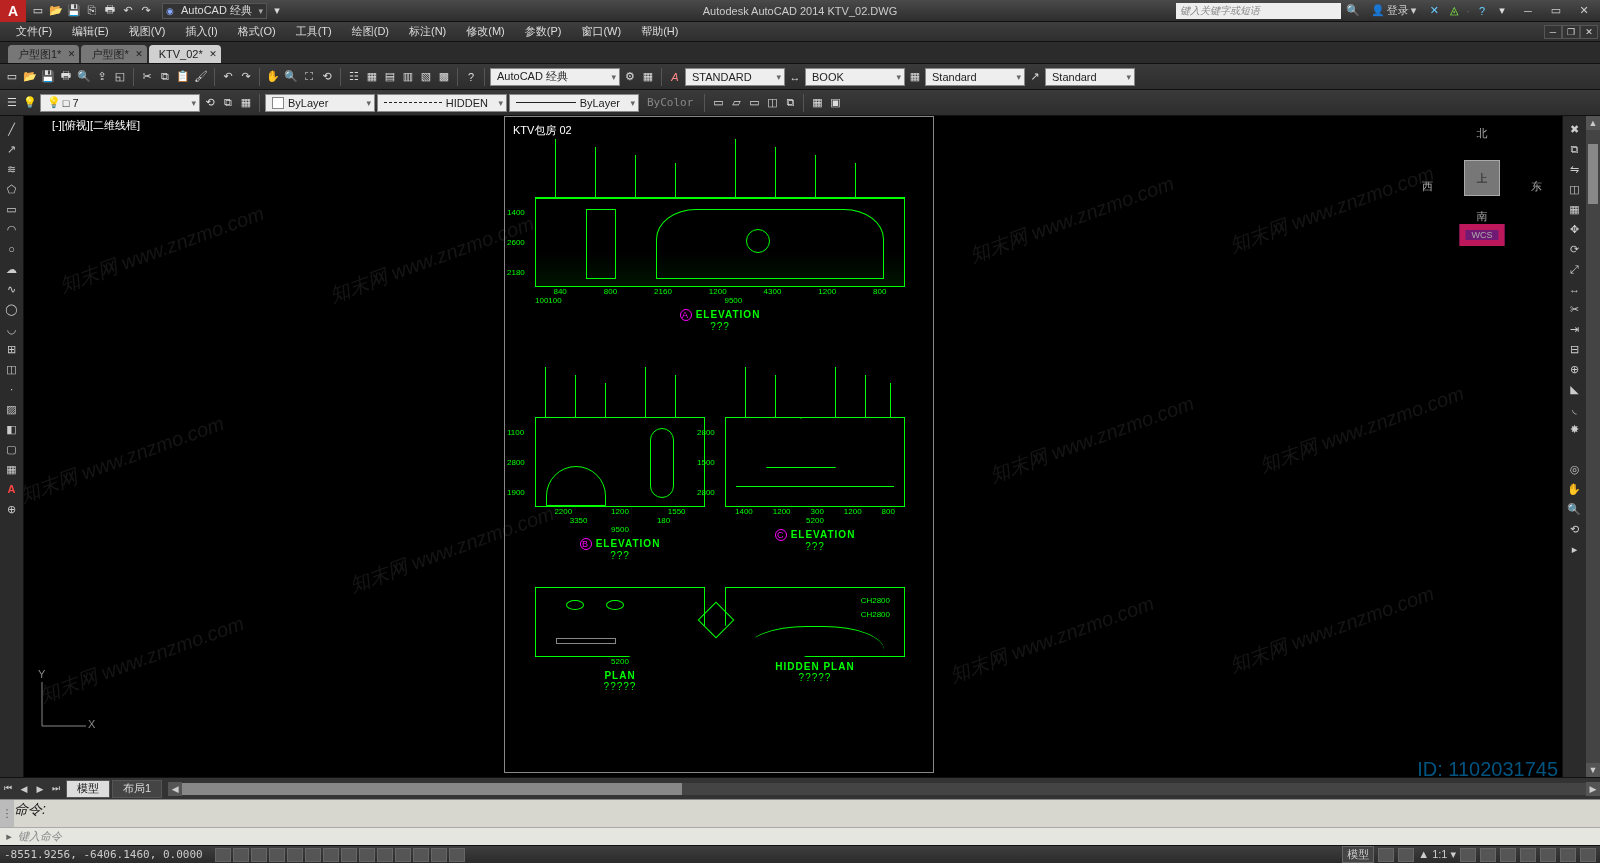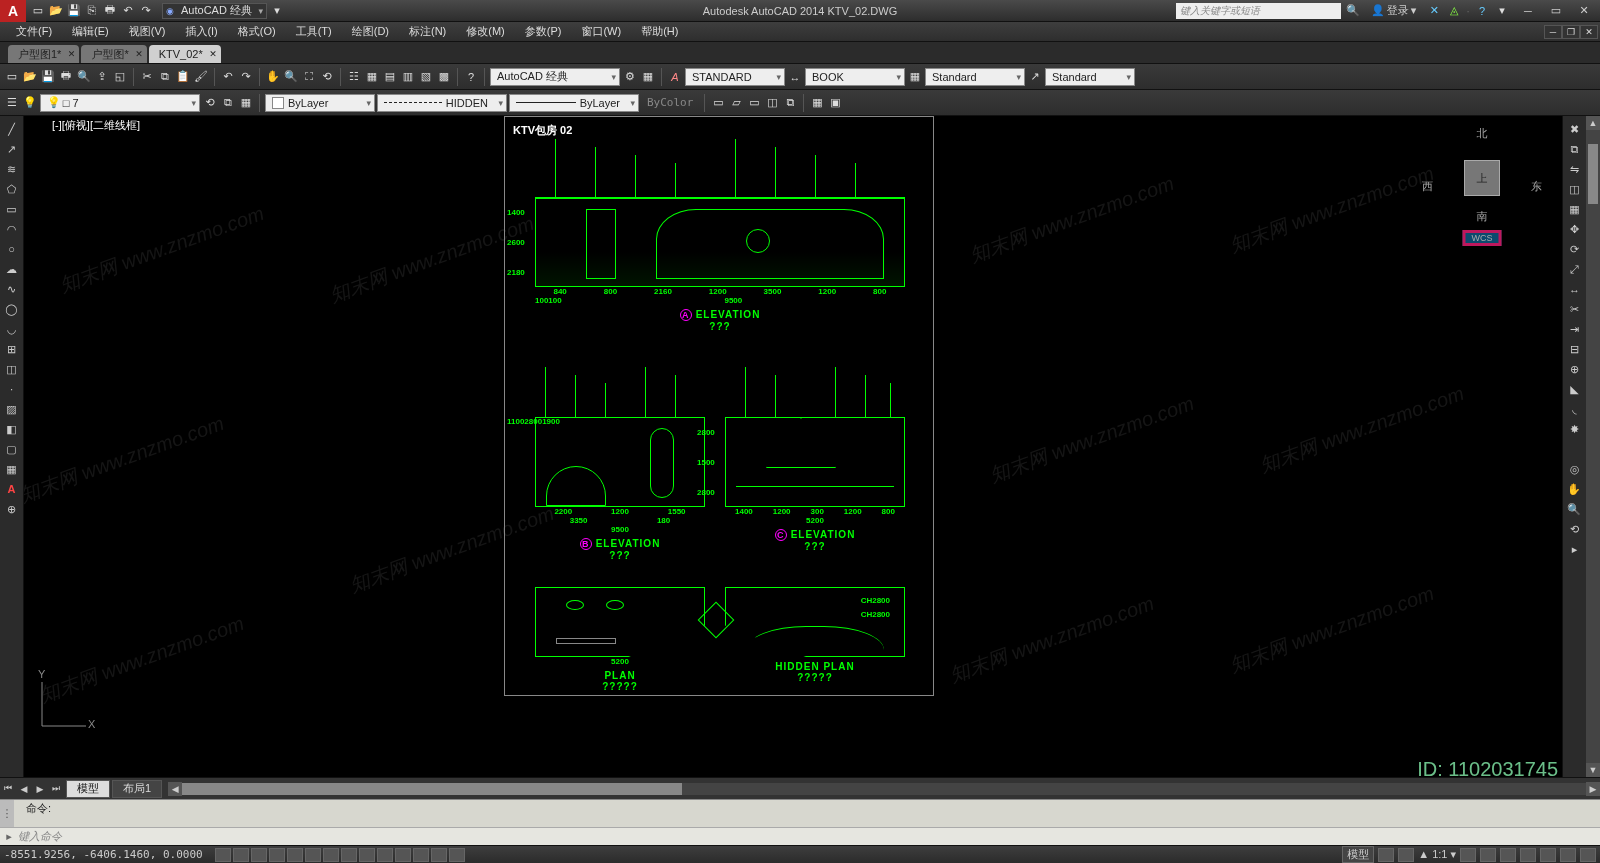--- a/index.html
+++ b/index.html
@@ -60,50 +60,50 @@
   .viewport-label{position:absolute;top:2px;left:4px;color:#fff;background:rgba(0,0,0,.3);font-size:11px;z-index:5;margin-left:24px;}
   .scroll-v{width:14px;background:#444;display:flex;flex-direction:column;}
   .scroll-v .thumb{background:#888;height:60px;margin:14px 2px 0;}
   .scroll-v .arrow,.scroll-h .arrow{width:14px;height:14px;display:flex;align-items:center;justify-content:center;background:#555;color:#ccc;font-size:9px;}
   .view-cube{position:absolute;top:10px;right:20px;width:120px;height:120px;z-index:6;color:#aaa;font-size:11px;pointer-events:none;}
   .view-cube .dir{position:absolute;}
   .view-cube .top{top:0;left:50%;transform:translateX(-50%);} 
   .view-cube .left{left:0;top:50%;transform:translateY(-50%);} 
   .view-cube .right{right:0;top:50%;transform:translateY(-50%);} 
   .view-cube .bottom{bottom:22px;left:50%;transform:translateX(-50%);} 
-  .view-cube .wcs{position:absolute;bottom:0;left:50%;transform:translateX(-50%);background:#0c4a6e;border:3px solid #be185d;padding:0 6px;font-size:9px;}
+  .view-cube .wcs{position:absolute;bottom:0;left:50%;transform:translateX(-50%);background:#701a75;border:6px solid #be185d;padding:0 6px;font-size:9px;}
   .view-cube .cube{position:absolute;top:34px;left:42px;width:36px;height:36px;background:#777;border:1px solid #aaa;display:flex;align-items:center;justify-content:center;color:#222;}
   
-  .dwg-frame{position:absolute;left:480px;top:0px;width:430px;height:580px;border:1px solid #888;font-weight:bold;}
+  .dwg-frame{position:absolute;left:480px;top:0px;width:430px;height:657px;border:1px solid #888;}
   .dwg-title{color:#fff;font-size:11px;padding:6px 8px;}
   .elev{position:absolute;}
   .elev-box{border:1px solid var(--green);position:relative;}
   .elev-caption{color:var(--green);text-align:center;font-size:10px;margin-top:4px;letter-spacing:1px;}
   .elev-caption .tag{display:inline-flex;align-items:center;justify-content:center;width:12px;height:12px;border:1px solid #f0f;border-radius:50%;color:#f0f;margin-right:4px;font-size:9px;}
   .dim-row{display:flex;color:var(--green);font-size:8px;justify-content:space-around;}
   .plan-shape{border:1px solid var(--green);position:relative;}
   
   .watermark{position:absolute;color:#555;opacity:.25;transform:rotate(-20deg);font-size:20px;pointer-events:none;white-space:nowrap;font-style:italic;}
   .big-ratio{position:absolute;right:250px;bottom:80px;color:var(--green);font-size:52px;opacity:.6;letter-spacing:6px;font-weight:100;}
   .brand{position:absolute;right:20px;bottom:10px;color:#aaa;font-size:48px;opacity:.7;letter-spacing:4px;}
-  .brand-id{position:absolute;right:4px;bottom:-4px;color:#86efac;font-size:20px;opacity:.8;}
+  .brand-id{position:absolute;right:4px;bottom:-4px;color:#0369a1;font-size:20px;opacity:.8;}
   
   .ucs{position:absolute;left:10px;bottom:40px;color:#888;font-family:monospace;}
   .ucs svg line{stroke:#888;}
   
   .layout-tabs{height:22px;background:#333;display:flex;align-items:center;border-top:1px solid #111;}
   .lt-btn{width:16px;height:16px;display:flex;align-items:center;justify-content:center;color:#ccc;font-size:9px;}
   .lt-tab{padding:0 10px;height:18px;display:flex;align-items:center;border:1px solid #555;background:#444;margin-left:2px;font-size:11px;}
   .lt-tab.active{background:#ddd;color:#111;}
   .scroll-h{flex:1;display:flex;align-items:center;margin-left:6px;}
   .scroll-h .track{flex:1;height:12px;background:#444;position:relative;}
   .scroll-h .thumb{position:absolute;left:0;width:500px;height:12px;background:#888;}
   
   .command-area{height:46px;background:#d7d7cf;color:#222;display:flex;flex-direction:column;border-top:1px solid #888;}
-  .cmd-history{flex:1;padding:1px 12px;font-family:"SimSun",monospace;font-size:11px;overflow:hidden;}
+  .cmd-history{flex:1;padding:1px 0;font-family:"SimSun",monospace;font-size:14px;overflow:hidden;font-style:italic;}
   .cmd-input-row{display:flex;align-items:center;height:18px;border-top:1px solid #aaa;background:#e6e6e0;}
   .cmd-input-row .prompt{width:18px;text-align:center;color:#666;}
   .cmd-input-row .hint{flex:1;color:#888;font-style:italic;font-size:11px;}
   .cmd-handle{width:14px;background:#bbb;display:flex;align-items:center;justify-content:center;color:#555;}
   
   .statusbar{height:18px;background:linear-gradient(#3e3e3e,#2b2b2b);display:flex;align-items:center;color:#ccc;font-size:11px;padding:0 4px;gap:12px;border-top:1px solid #111;}
   .statusbar .sect{display:flex;align-items:center;gap:2px;}
   .status-icon{width:16px;height:14px;background:#555;border:1px solid #666;display:inline-block;}
   .statusbar .right{margin-left:auto;display:flex;align-items:center;gap:4px;}
 </style>
@@ -320,21 +320,21 @@
           <div style="position:absolute;bottom:0;left:200px;height:58px;border-left:1px solid #0f0"></div>
           <div style="position:absolute;bottom:0;left:240px;height:50px;border-left:1px solid #0f0"></div>
           <div style="position:absolute;bottom:0;left:280px;height:42px;border-left:1px solid #0f0"></div>
           <div style="position:absolute;bottom:0;left:320px;height:34px;border-left:1px solid #0f0"></div>
         </div>
         <div class="dim-row">
           <span>840</span>
             <span>800</span>
             <span>2160</span>
             <span>1200</span>
-            <span>3500</span>
+            <span>4300</span>
             <span>1200</span>
             <span>800</span>
         </div>
         <div class="dim-row">
           <span>100</span>
             <span>100</span>
             <span style="flex:1;text-align:center">9500</span>
         </div>
         <div style="position:absolute;left:-28px;top:0;height:90px;color:#0f0;font-size:8px;display:flex;flex-direction:column;justify-content:space-around">
           <span>1400</span>
@@ -361,21 +361,21 @@
             <span>1200</span>
             <span>1550</span>
           </div>
         <div class="dim-row">
             <span>3350</span>
             <span>180</span>
           </div>
         <div class="dim-row">
             <span>9500</span>
           </div>
-        <div style="position:absolute;left:-28px;top:0;height:90px;color:#0f0;font-size:8px;display:flex;justify-content:space-around">
+        <div style="position:absolute;left:-28px;top:0;height:90px;color:#0f0;font-size:8px;display:flex;flex-direction:column;justify-content:space-around">
             <span>1100</span>
             <span>2800</span>
             <span>1900</span>
           </div>
         <div class="elev-caption"><span class="tag">B</span><b>ELEVATION</b><br><span>???</span></div>
       </div>
 
       <div class="elev" style="top:300px;left:220px;width:180px">
         <div class="elev-box" style="height:90px">
           <div style="position:absolute;left:40px;top:0;width:70px;height:50px;border:1px solid #0f0;clip-path:polygon(50% 0,100% 100%,0 100%)"></div>

